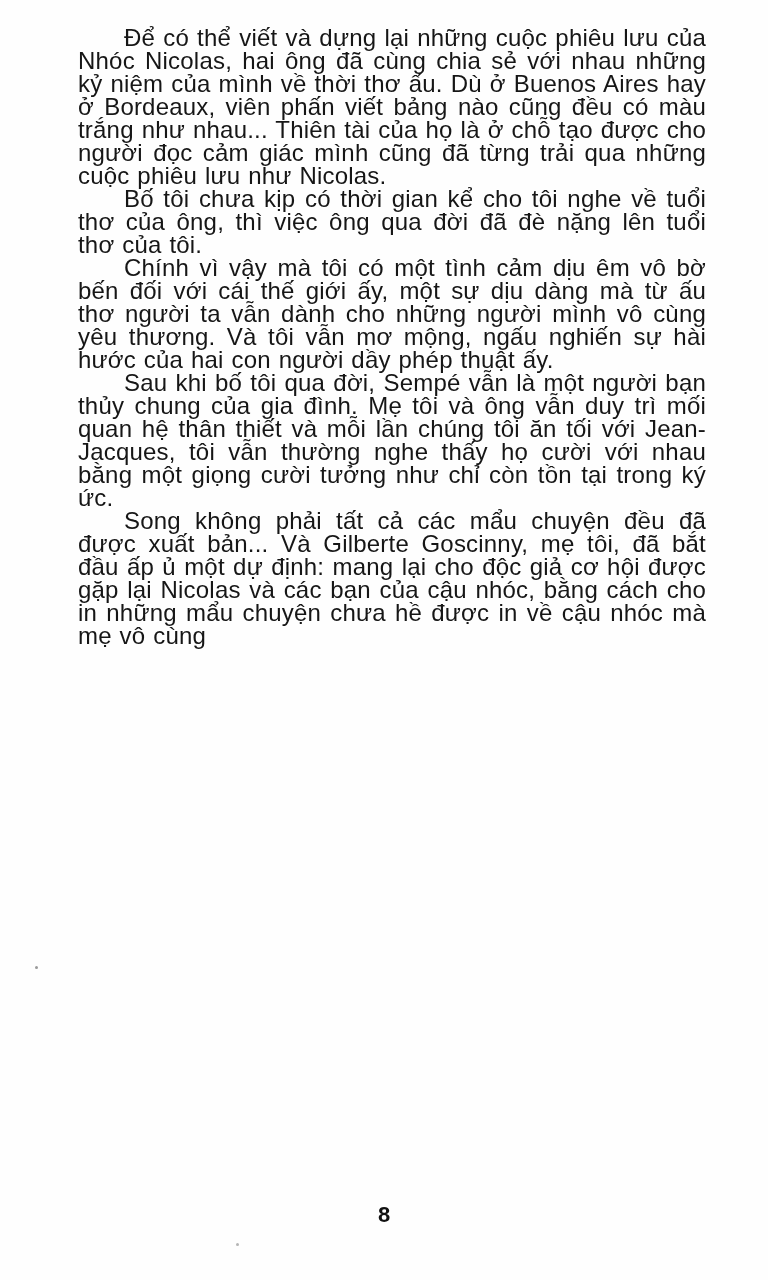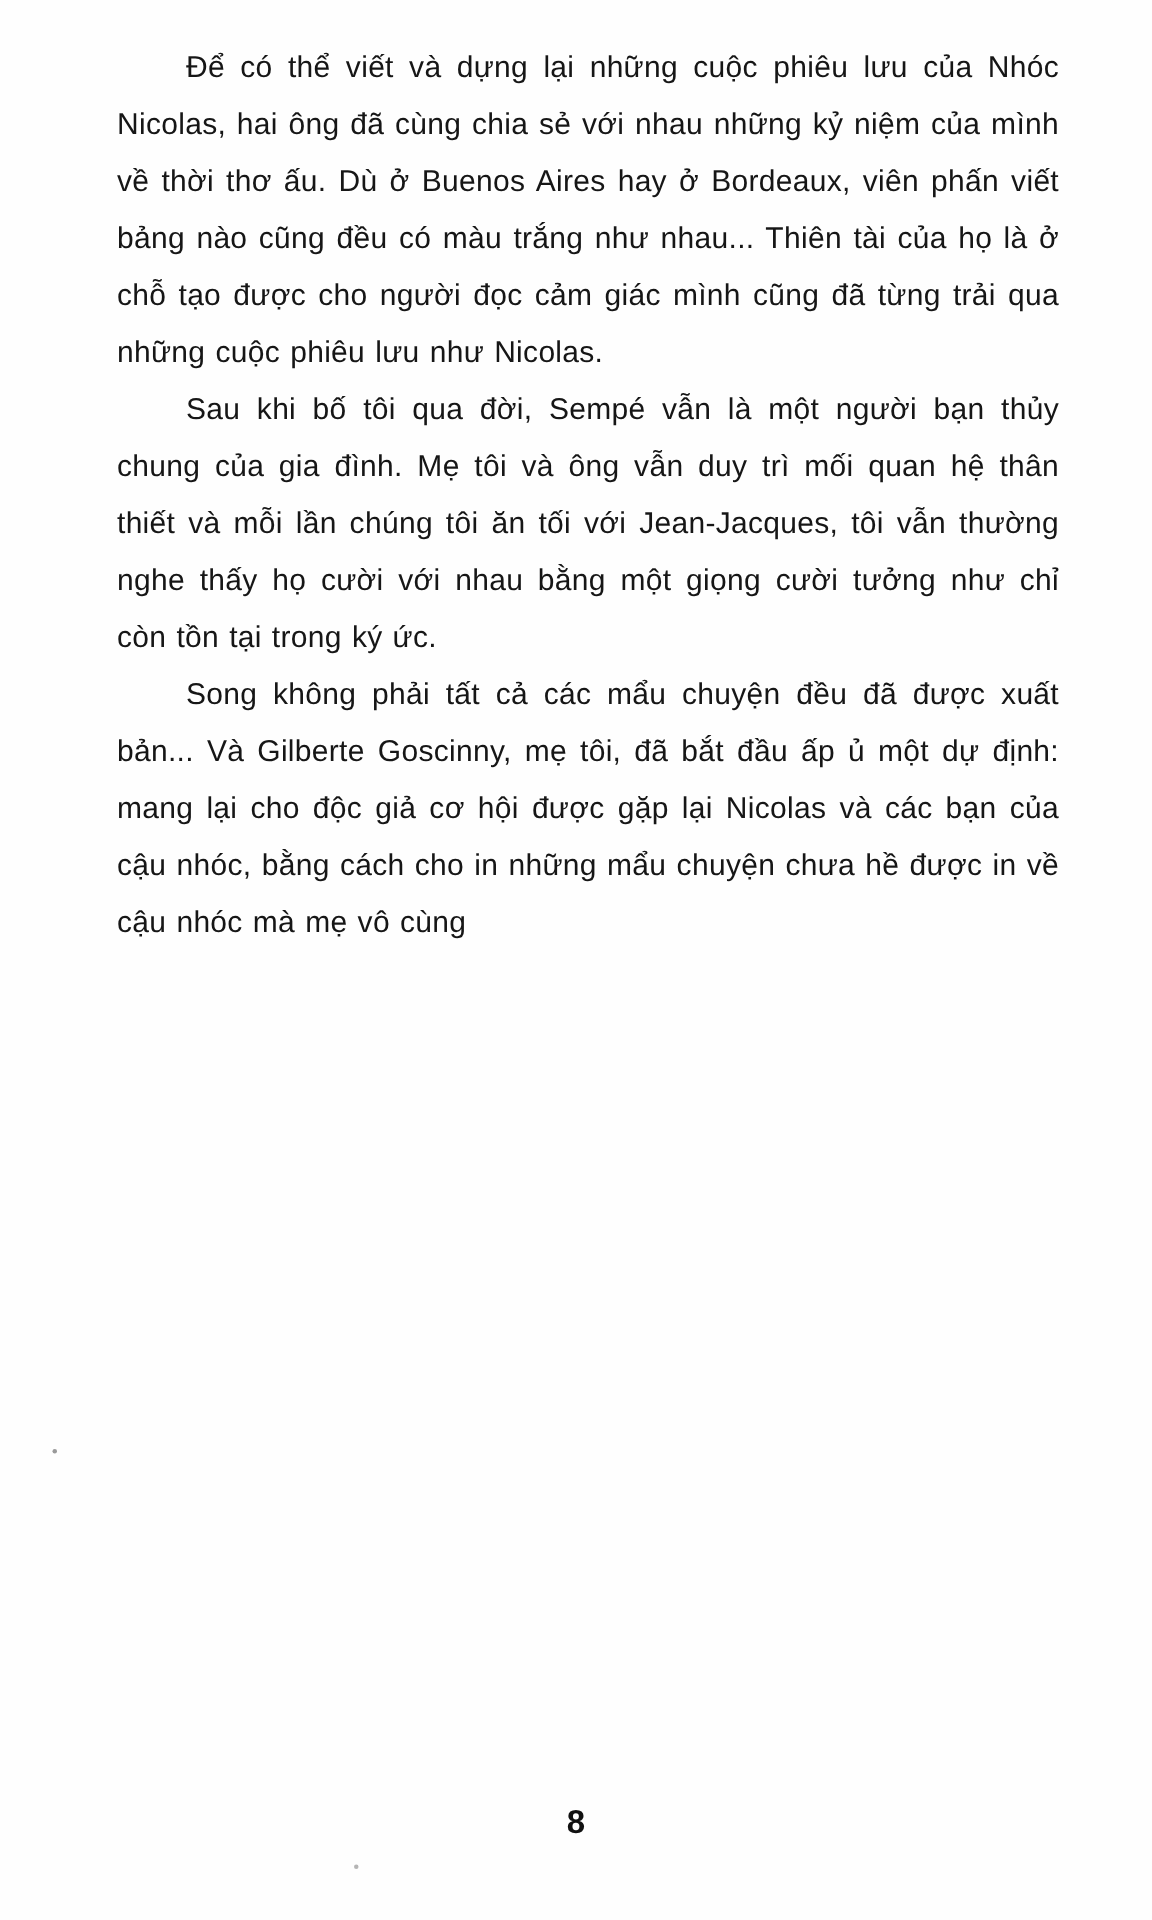--- a/index.html
+++ b/index.html
@@ -16,22 +16,22 @@
     overflow: hidden;
     font-family: "Liberation Sans", "DejaVu Sans", sans-serif;
     color: #161616;
   }
   .content {
     position: absolute;
     top: 26px;
     left: 78px;
     right: 62px;
     text-align: justify;
-    font-size: 20px;
-    line-height: 38px;
+    font-size: 24px;
+    line-height: 23px;
     letter-spacing: 0.2px;
     word-spacing: 1px;
   }
   .content p {
     margin: 0;
     padding: 0;
     text-indent: 46px;
   }
   .page-number {
     position: absolute;
@@ -62,20 +62,22 @@
     background: #b5b5b5;
   }
 </style>
 </head>
 <body>
 
 <div class="page">
 
   <div class="content">
     <p>Để có thể viết và dựng lại những cuộc phiêu lưu của Nhóc Nicolas, hai ông đã cùng chia sẻ với nhau những kỷ niệm của mình về thời thơ ấu. Dù ở Buenos Aires hay ở Bordeaux, viên phấn viết bảng nào cũng đều có màu trắng như nhau... Thiên tài của họ là ở chỗ tạo được cho người đọc cảm giác mình cũng đã từng trải qua những cuộc phiêu lưu như Nicolas.</p>
+    <p>Bố tôi chưa kịp có thời gian kể cho tôi nghe về tuổi thơ của ông, thì việc ông qua đời đã đè nặng lên tuổi thơ của tôi.</p>
+    <p>Chính vì vậy mà tôi có một tình cảm dịu êm vô bờ bến đối với cái thế giới ấy, một sự dịu dàng mà từ ấu thơ người ta vẫn dành cho những người mình vô cùng yêu thương. Và tôi vẫn mơ mộng, ngấu nghiến sự hài hước của hai con người dầy phép thuật ấy.</p>
     <p>Sau khi bố tôi qua đời, Sempé vẫn là một người bạn thủy chung của gia đình. Mẹ tôi và ông vẫn duy trì mối quan hệ thân thiết và mỗi lần chúng tôi ăn tối với Jean-Jacques, tôi vẫn thường nghe thấy họ cười với nhau bằng một giọng cười tưởng như chỉ còn tồn tại trong ký ức.</p>
     <p>Song không phải tất cả các mẩu chuyện đều đã được xuất bản... Và Gilberte Goscinny, mẹ tôi, đã bắt đầu ấp ủ một dự định: mang lại cho độc giả cơ hội được gặp lại Nicolas và các bạn của cậu nhóc, bằng cách cho in những mẩu chuyện chưa hề được in về cậu nhóc mà mẹ vô cùng</p>
   </div>
 
   <div class="speck speck-1"></div>
 
   <div class="page-number">8</div>
 
   <div class="speck speck-2"></div>
 

